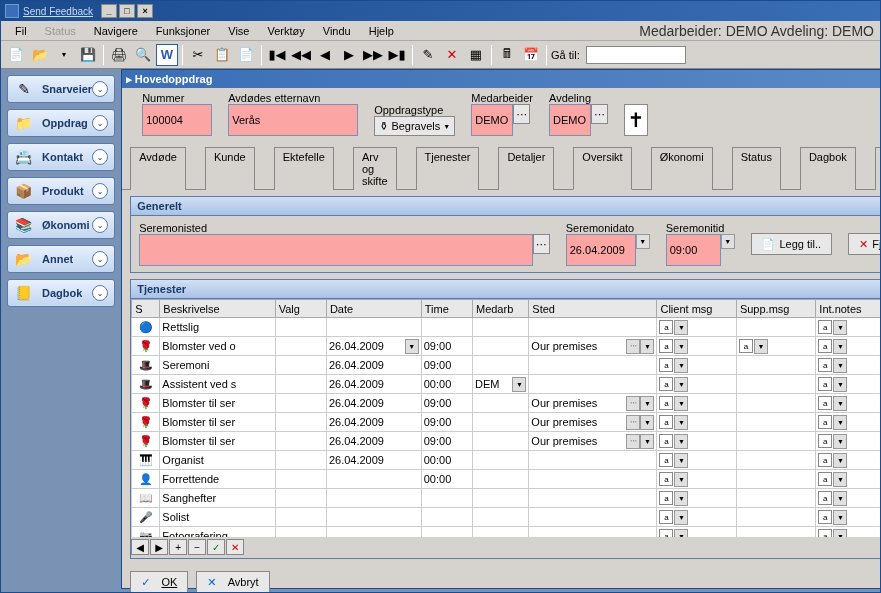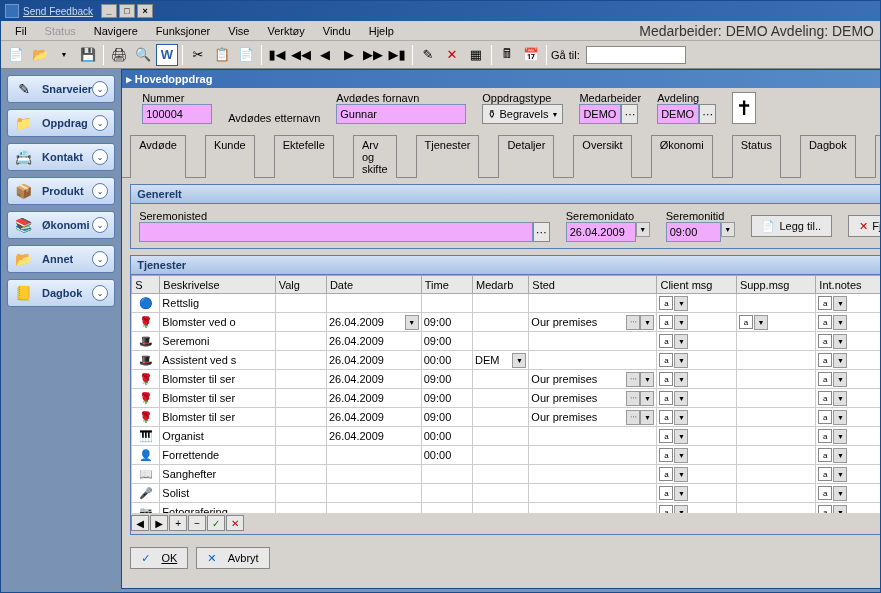--- a/index.html
+++ b/index.html
@@ -24,21 +24,21 @@
 .navbtn{display:flex;align-items:center;background:linear-gradient(to bottom,#e8f0fc,#c2d6f0);border:1px solid #5a7bb0;border-radius:3px;height:28px;margin-bottom:6px;padding:0 6px}
 .navbtn-icon{width:20px;height:20px;margin-right:8px;display:flex;align-items:center;justify-content:center;font-size:14px}
 .navbtn-label{flex:1;font-weight:bold;color:#1b3a6a}
 .navbtn-chev{width:16px;height:16px;background:#fff;border:1px solid #5a7bb0;border-radius:9px;display:flex;align-items:center;justify-content:center;font-size:8px;color:#1b3a6a}
 .content{flex:1;padding:0 4px 4px 0}
 .subwin{background:#d6d3ce;border:1px solid #1b4b8f;height:100%}
 .subwin-title{background:linear-gradient(to right,#3a6eb5,#5a8bc8);height:18px;display:flex;align-items:center;padding:0 4px;color:#fff;font-weight:bold}
 .subwin-close{margin-left:auto;width:14px;height:14px;background:#d6d3ce;border:1px solid #888;display:flex;align-items:center;justify-content:center;font-size:9px;color:#000}
 .header-fields{display:flex;gap:16px;padding:4px 20px;align-items:flex-end}
 .field-group{display:flex;flex-direction:column}
-.text-input{border:1px solid #7a93b5;background:#f0abfc;height:20px;padding:0 3px}
+.text-input{border:1px solid #7a93b5;background:#fca5a5;height:32px;padding:0 3px}
 .dd-btn{border:1px solid #888;background:#e8e8e8;height:20px;padding:0 4px;display:flex;align-items:center;gap:3px}
 .cross-icon{width:24px;height:32px;border:1px solid #888;background:#fff;display:flex;align-items:center;justify-content:center;font-size:20px}
 .tabstrip{display:flex;gap:19px;padding:0 8px;border-bottom:1px solid #888;margin-top:6px}
 .tab{padding:3px 8px;border:1px solid #888;border-bottom:none;background:#d6d3ce;position:relative;top:1px}
 .tab.active{background:#d6d3ce;border-bottom:1px solid #d6d3ce;font-weight:normal}
 .section{margin:6px 8px;border:1px solid #5a7bb0}
 .section-hdr{background:linear-gradient(to bottom,#d2e0f4,#a8c2e6);padding:3px 6px;font-weight:bold;color:#1b3a6a;border-bottom:1px solid #5a7bb0}
 .section-body{padding:6px 8px;background:#d6d3ce}
 .gen-row{display:flex;gap:16px;align-items:center}
 .btn{border:1px solid #888;background:#e8e8e8;height:22px;padding:0 10px;display:flex;align-items:center;gap:4px}
@@ -162,24 +162,21 @@
         <div class="subwin-close">×</div>
       </div>
 
       <div class="header-fields">
         <div class="field-group">
           <span>Nummer</span>
           <input class="text-input" style="width: 70px;" value="100004">
         </div>
         <div class="field-group">
           <span>Avdødes etternavn</span>
-        </div>
-        <div class="field-group">
-          <span>Avdødes fornavn</span>
-          <input class="text-input" style="width: 130px;" value="Gunnar">
+          <input class="text-input" style="width: 130px;" value="Verås">
         </div>
         <div class="field-group">
           <span>Oppdragstype</span>
           <div class="dd-btn">
               <span>⚱</span>
               <span>Begravels</span>
               <span style="font-size:7px">▼</span>
             </div>
         </div>
         <div class="field-group">

